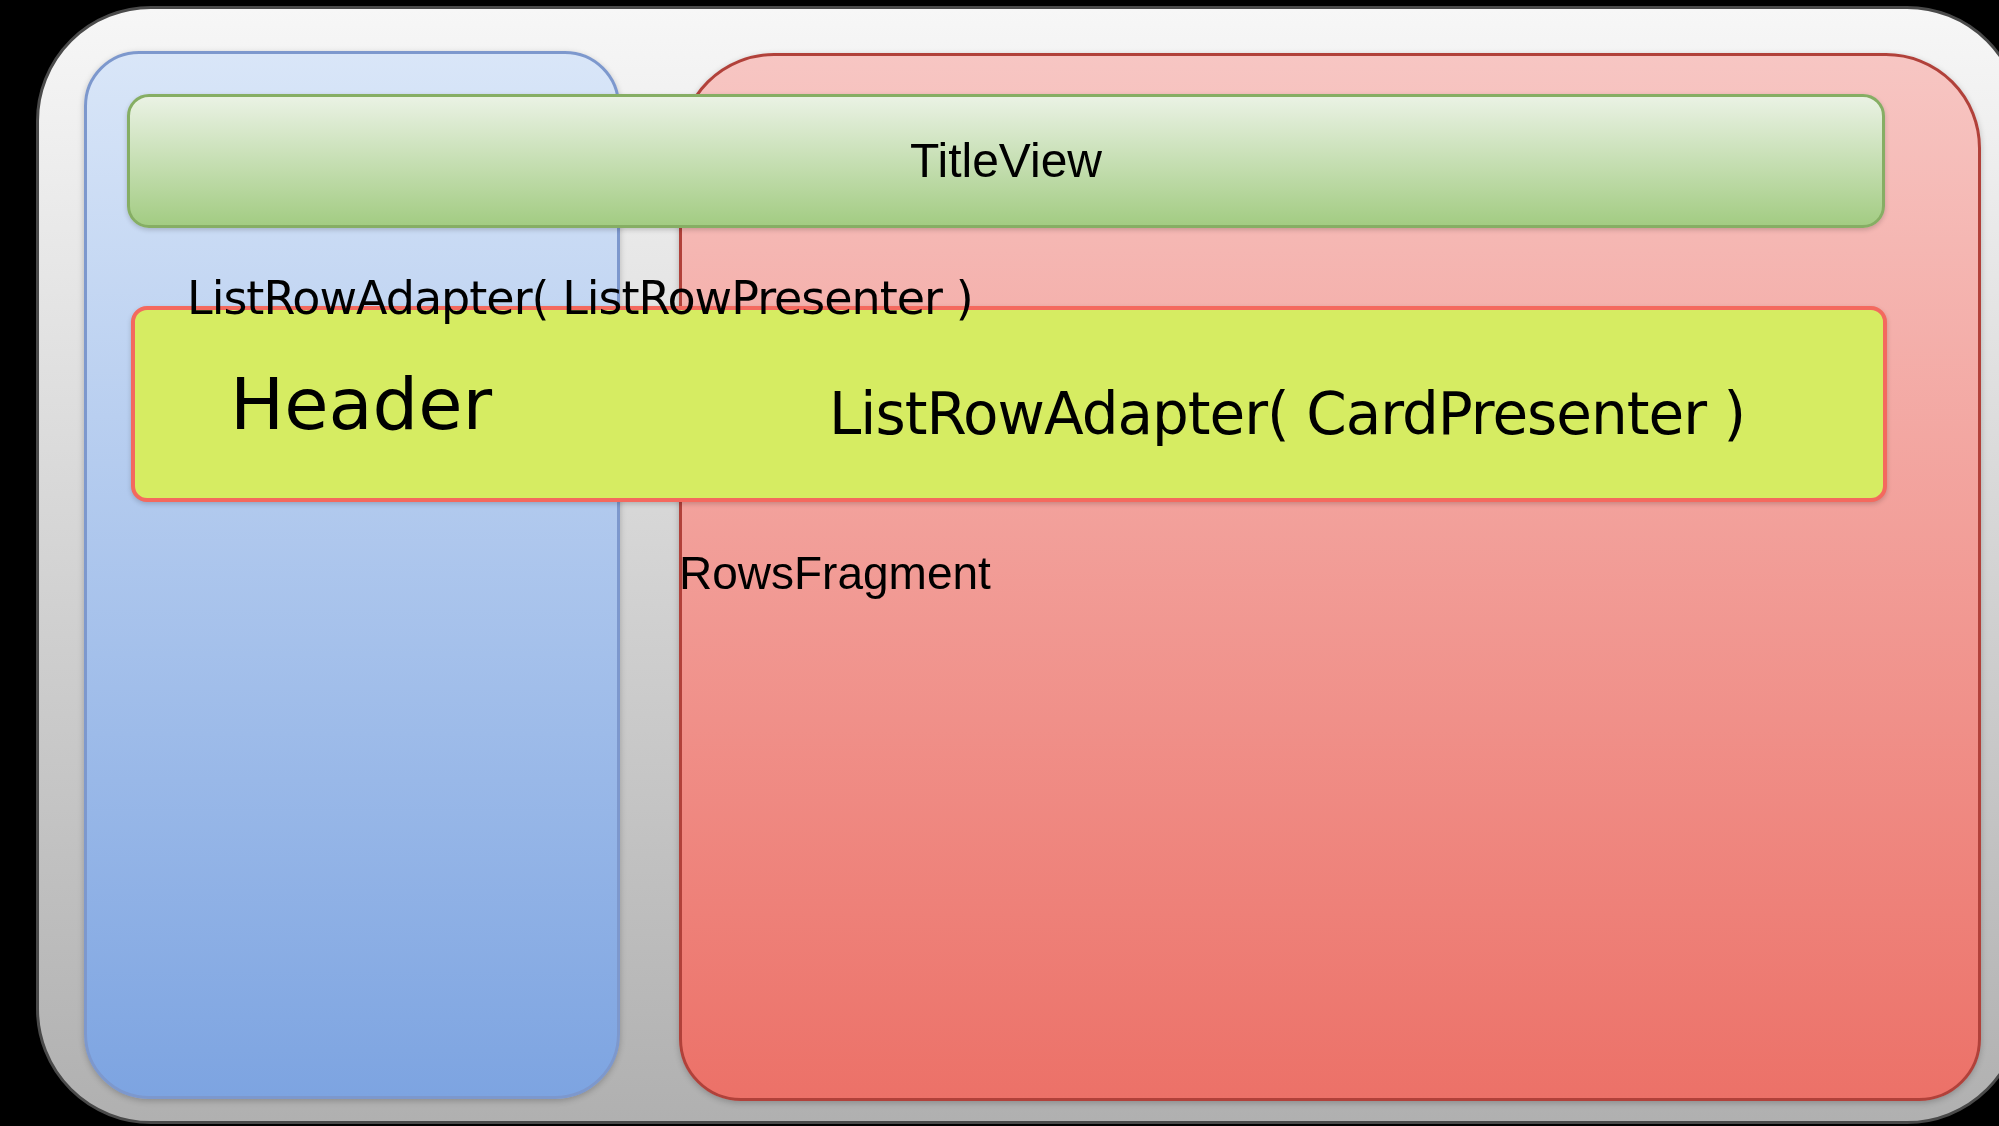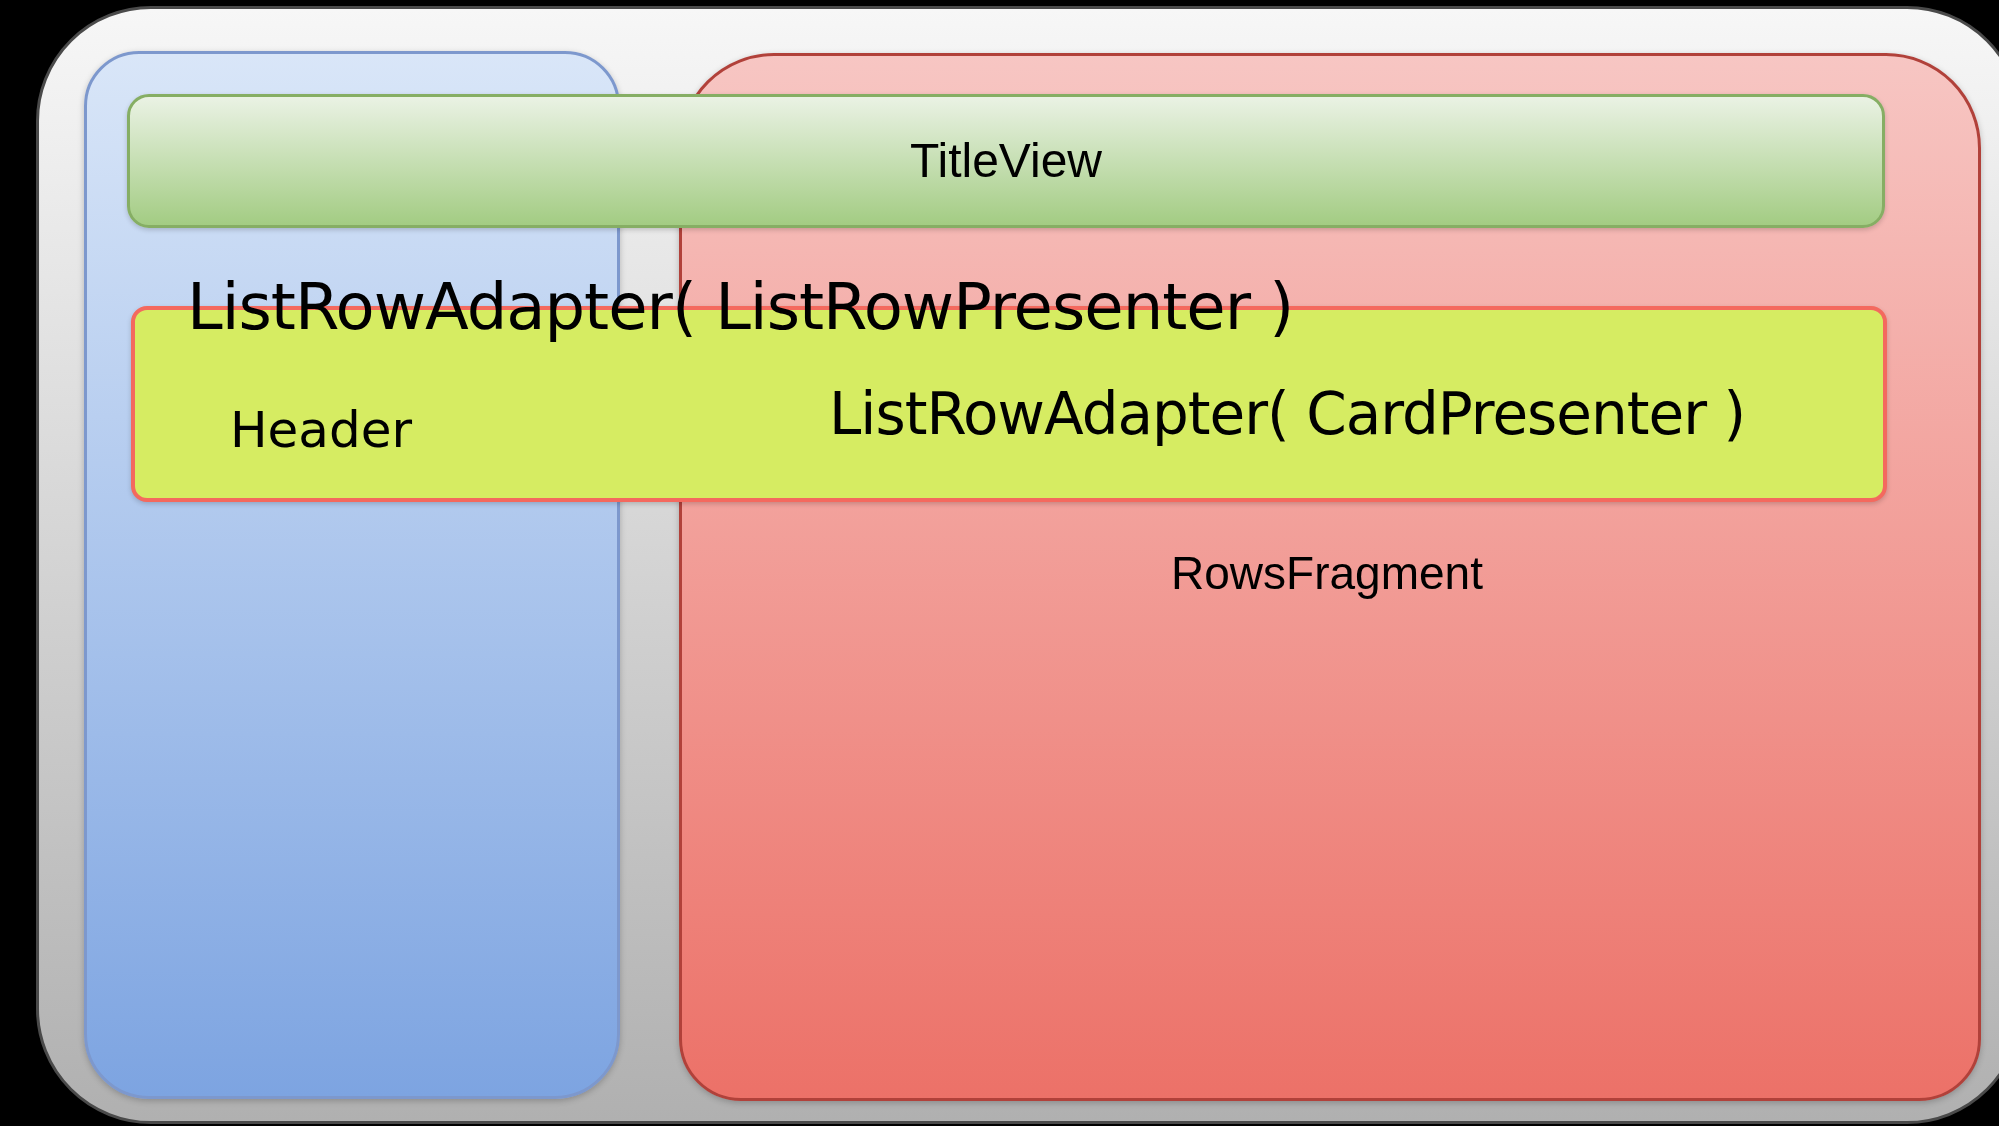--- a/index.html
+++ b/index.html
@@ -71,37 +71,36 @@
     white-space: nowrap;
   }
   #title-view-label { font-size: 48px; }
 
   #headers-fragment-label {
     left: 45px; top: 541px; width: 530px;
     text-align: center;
   }
   #rows-fragment-label {
     left: 640px; top: 541px; width: 1296px;
-    text-align: center;
   }
 
   .bigtext {
     color: var(--text);
     font-family: "DejaVu Sans", sans-serif;
     line-height: 1;
     white-space: nowrap;
   }
   #line-presenter {
     left: 148px; top: 266px;
-    font-size: 64px;
+    font-size: 46px;
     letter-spacing: -1px;
   }
   #header-text {
-    left: 191px; top: 396px;
-    font-size: 50px;
+    left: 191px; top: 359px;
+    font-size: 72px;
   }
   #card-text {
     left: 790px; top: 376px;
     font-size: 58px;
     letter-spacing: -1px;
   }
 </style>
 </head>
 <body>
 

